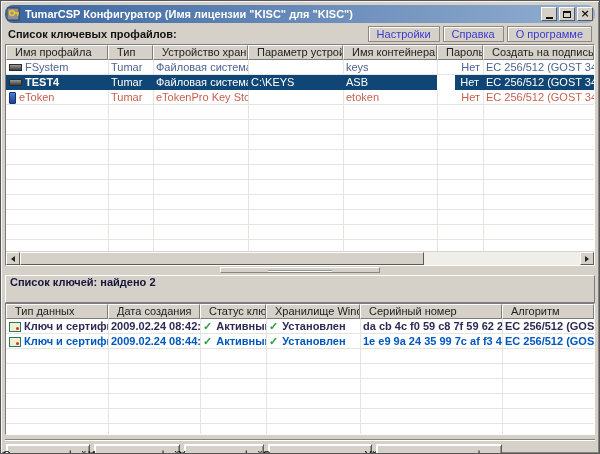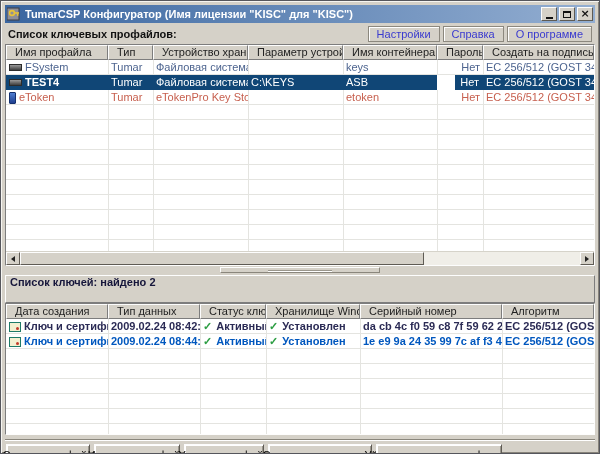--- a/index.html
+++ b/index.html
@@ -7,21 +7,21 @@
   .window{
     position:relative;width:600px;height:454px;background:var(--chrome,#d5d1c8);
     border:1px solid #55565c;
     box-shadow:inset 1px 1px 0 #f6f5f1, inset -1px -1px 0 #87837a;
     padding:4px;overflow:hidden;
   }
   
   .titlebar{
     height:18px;display:flex;align-items:center;gap:4px;padding:0 2px;
     background:linear-gradient(90deg,var(--titlebar-start,#3a66a0),var(--titlebar-end,#93aed1));
-    color:#fff;font-size:11px;font-weight:bold;white-space:nowrap;overflow:hidden;
+    color:#fff;font-size:11px;font-weight:bold;white-space:nowrap;overflow:hidden;border-radius:8px;
   }
   .app-icon{width:14px;height:14px;flex:0 0 auto;}
   .title-text{flex:1 1 auto;overflow:hidden;text-overflow:ellipsis;}
   .title-buttons{margin-left:auto;display:flex;gap:2px;flex:0 0 auto;}
   .tbtn{
     width:16px;height:14px;background:var(--chrome,#d5d1c8);
     border:1px solid;border-color:#fdfdfd #5f5b54 #5f5b54 #fdfdfd;
     display:flex;align-items:center;justify-content:center;position:relative;
   }
   .glyph-min{width:7px;height:2px;background:#111;margin-top:7px;}
@@ -218,22 +218,22 @@
   </div>
 
   <div class="splitter">
     <span class="grip"></span>
   </div>
 
   <div class="keys-bar">Список ключей: найдено 2</div>
 
   <div class="panel panel2">
     <div class="thead cols2">
+      <div class="th">Тип данных</div>
       <div class="th">Дата создания</div>
-      <div class="th">Тип данных</div>
       <div class="th">Статус ключа</div>
       <div class="th">Хранилище Windows</div>
       <div class="th">Серийный номер</div>
       <div class="th">Алгоритм</div>
     </div>
     <div class="rows rows2">
       <div class="vlines">
         <span style="left:102px"></span>
           <span style="left:194px"></span>
           <span style="left:260px"></span>

